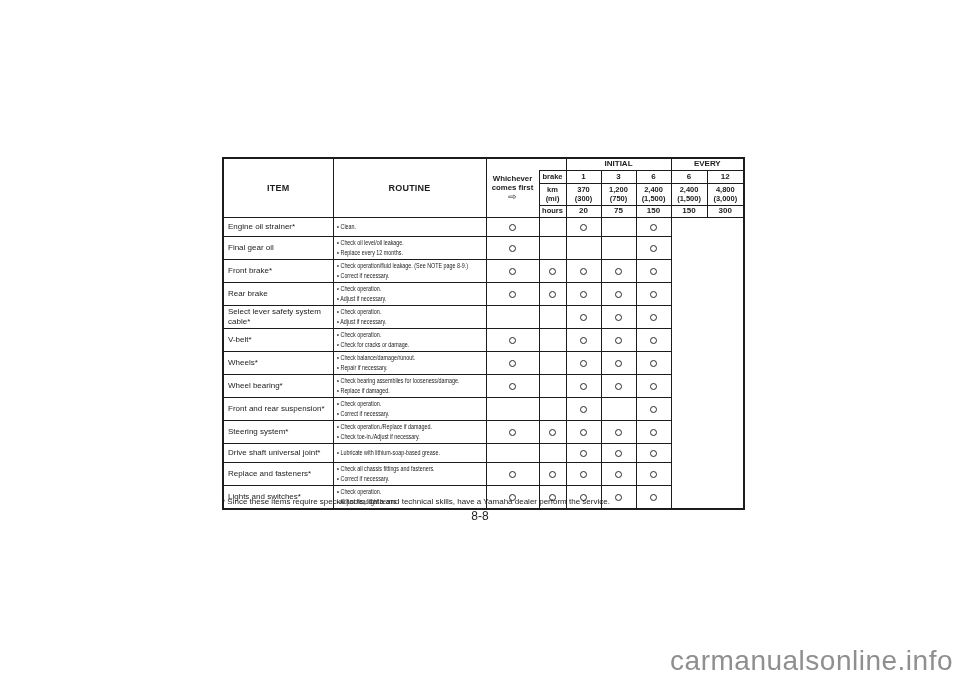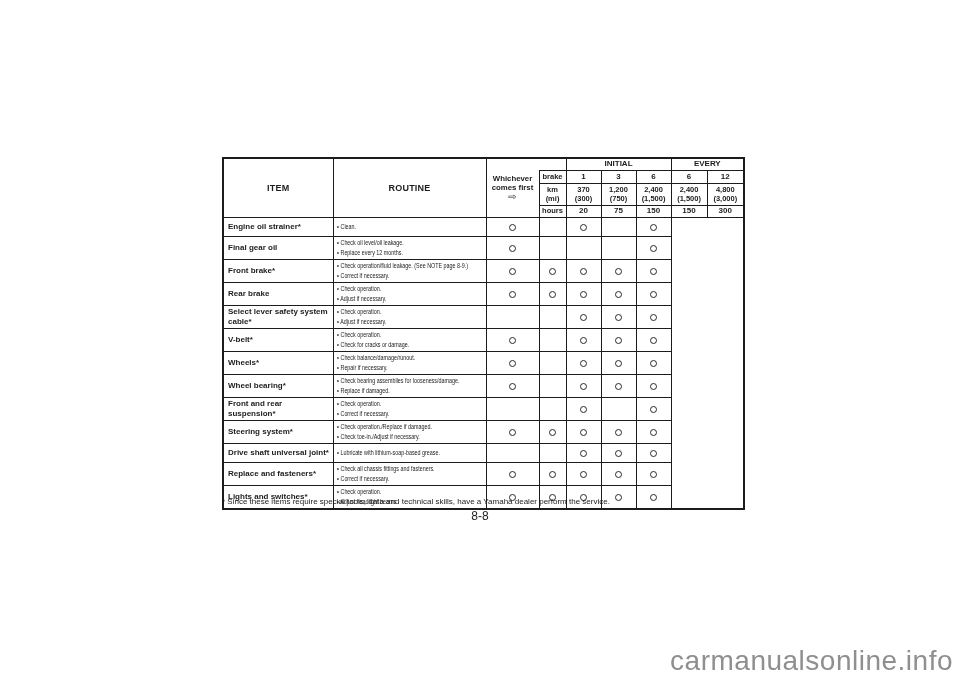--- a/index.html
+++ b/index.html
@@ -28,21 +28,21 @@
   tr.hrow-c { height:22px; }
   tr.hrow-d { height:12px; }
   th.h-main { font-size:9px; letter-spacing:0.2px; }
   th.which-cell { border-right:none; font-size:7.8px; line-height:9px;margin-left:25px; }
   th.which-cell .arrow { font-size:10px; line-height:10px; font-weight:normal; }
   th.lbl { font-size:7.5px; line-height:9.5px; }
   th.empty-lbl { border-left:none; }
   th.num { font-size:8px; }
   th.kmcell { font-size:7.5px; line-height:9.5px; }
 
-  tbody td.item { font-weight:bold; font-size:8px; line-height:9.5px; padding:1px 2px 1px 4px; text-align:left; }
+  tbody td.item { font-weight:normal; font-size:8px; line-height:9.5px; padding:1px 2px 1px 4px; text-align:left; }
   tbody td.routine { text-align:left; overflow:hidden; }
   tbody td.routine .cx { width:128%; transform:scaleX(0.78); transform-origin:0 50%; padding:1px 0 1px 4px; }
   tbody td.routine .bl { font-size:6.9px; line-height:10px; white-space:nowrap; }
   tbody td.chk { text-align:center; }
   .circle { display:inline-block; width:7px; height:7px; border:1px solid #2a2a2a; border-radius:50%; vertical-align:middle; }
 
   .footnote {
     position:absolute; left:222px; top:486px; width:560px;
     font-size:8px; color:#1c1c1c; line-height:10px;margin-top:11px;
   }

